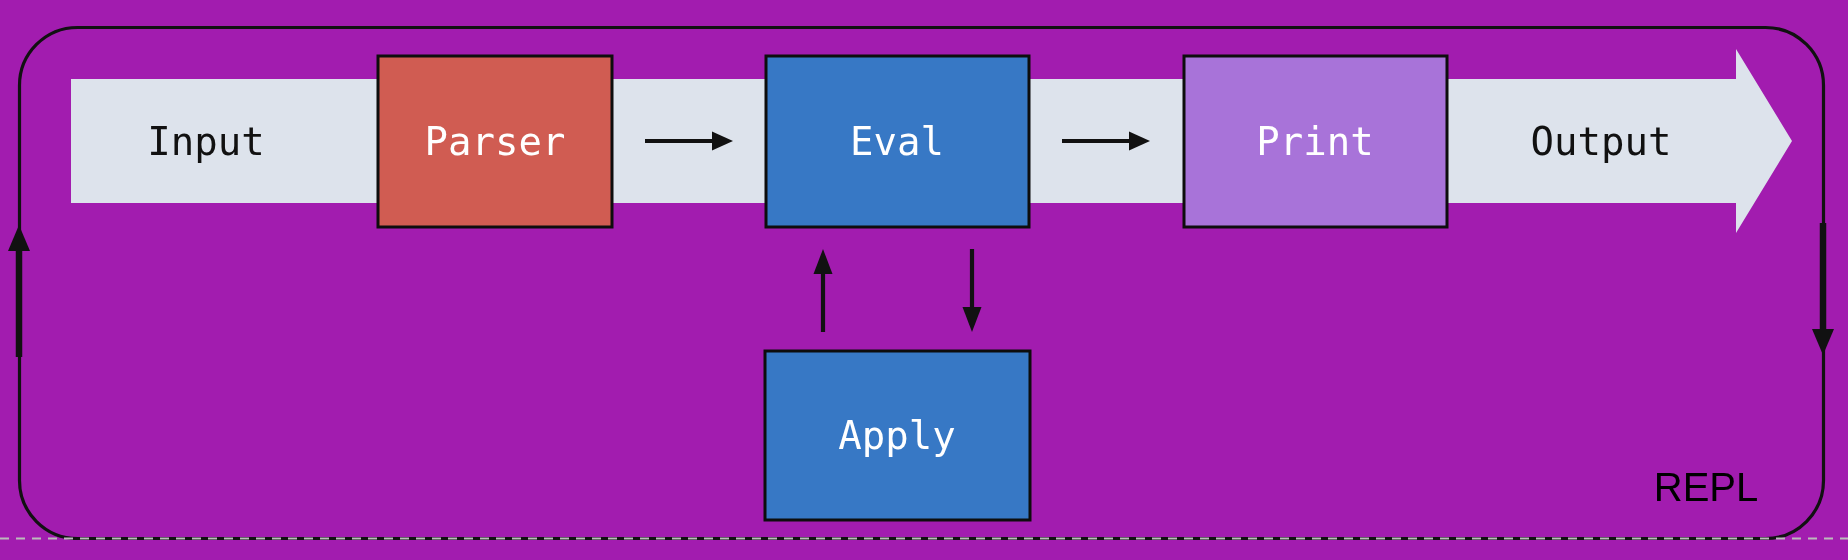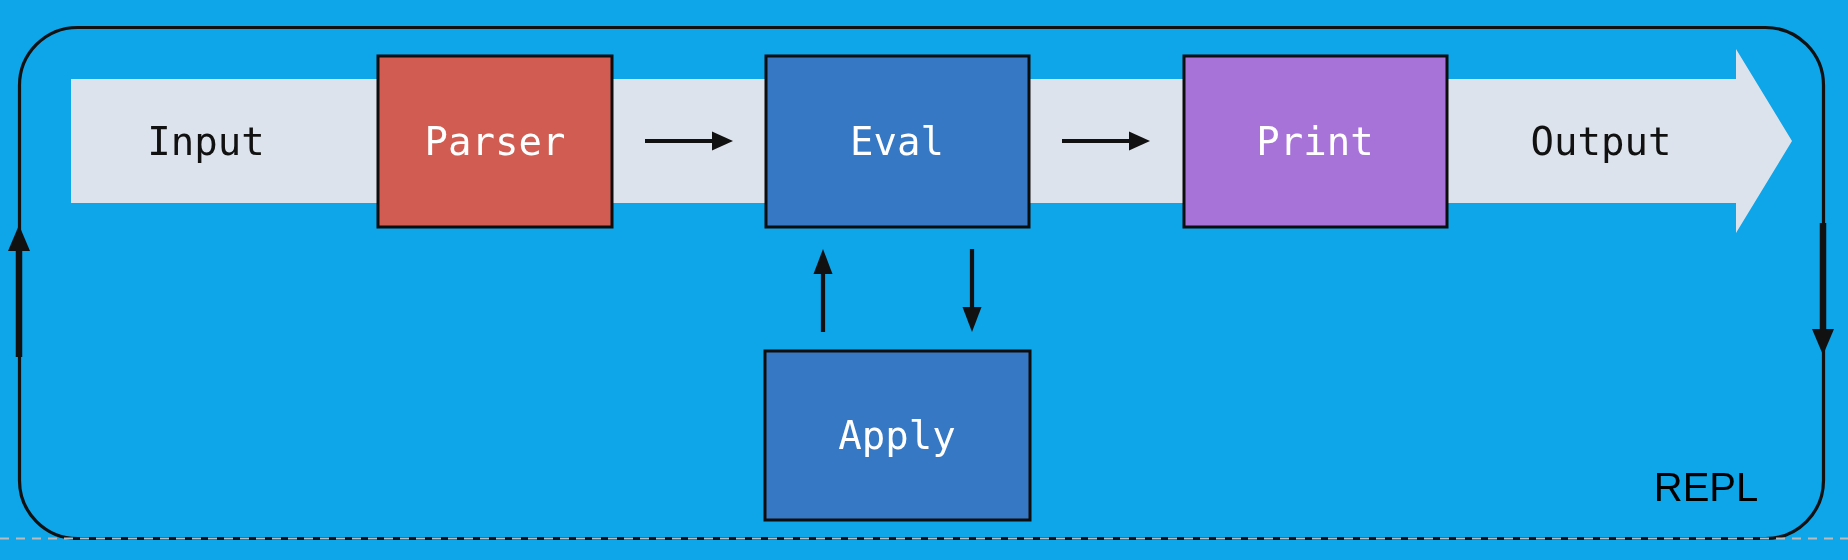--- a/index.html
+++ b/index.html
@@ -7,21 +7,21 @@
     padding: 0;
     background: #ffffff;
     width: 1848px;
     height: 560px;
     overflow: hidden;
   }
   .stage {
     position: relative;
     width: 1848px;
     height: 560px;
-    background: #0ea5e9;
+    background: #a21caf;
   }
   svg { display: block; }
   .mono-label {
     font-family: "DejaVu Sans Mono", "Liberation Mono", monospace;
     font-size: 39px;
   }
   .sans-label {
     font-family: "Liberation Sans", "DejaVu Sans", sans-serif;
     font-size: 40px;
   }

